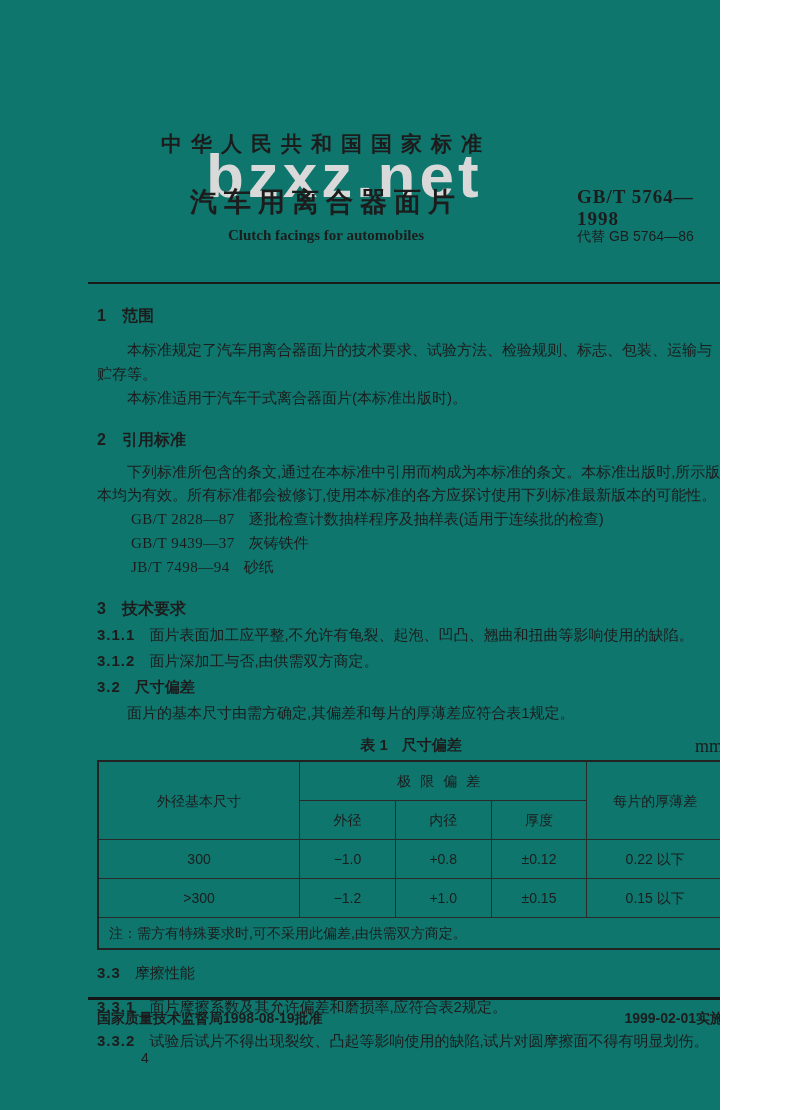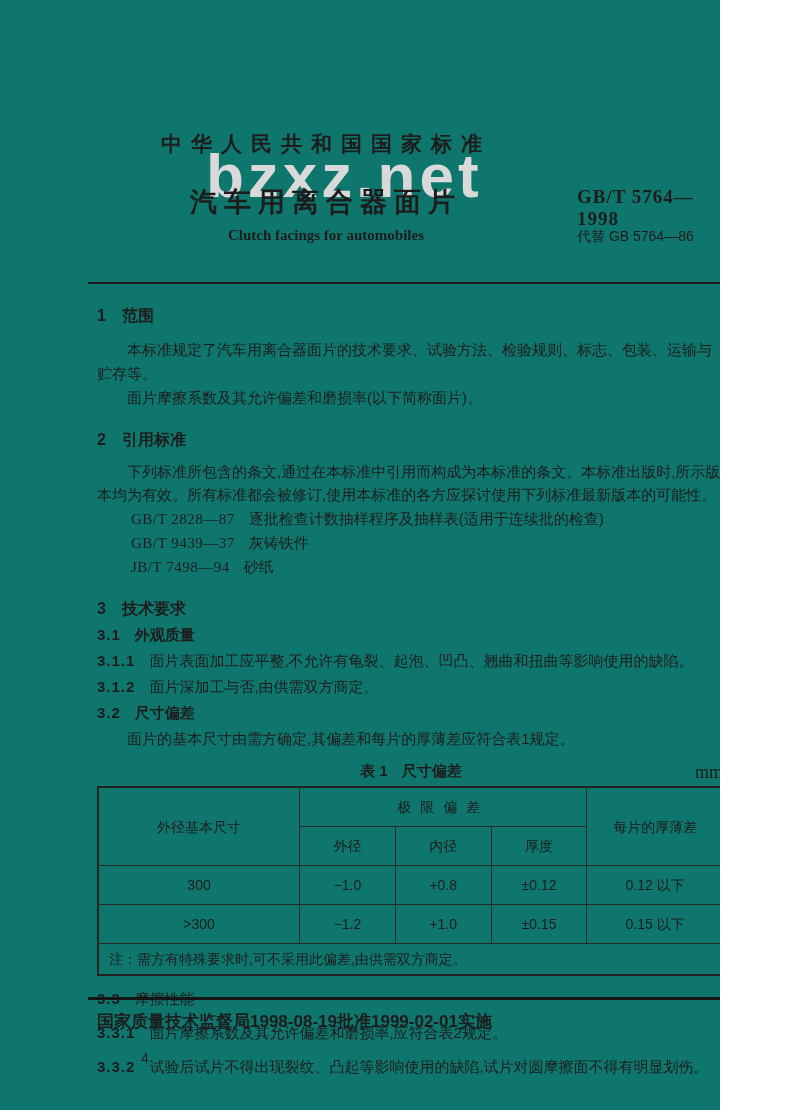--- a/index.html
+++ b/index.html
@@ -55,22 +55,22 @@
   table.t1 th, table.t1 td {
     border:1px solid #2a2a2a; text-align:center; vertical-align:middle;
     padding:7px 4px; font-weight:normal; height:21px;
   }
   table.t1 .ls { letter-spacing:9px; }
   table.t1 .note-cell { text-align:left; padding:3px 10px; }
   
   .rule-bottom { position:absolute; left:88px; top:997px; width:637px; height:3px;
     background:#151515; z-index:1; }
   .footer-row { position:absolute; left:97px; top:1010px; width:627px; z-index:1;
-    display:flex; justify-content:flex-start; align-items:baseline;
-    font-size:17px; font-weight:bold; }
+    display:flex; justify-content:space-between; align-items:baseline;
+    font-size:14px; font-weight:bold; }
   .page-num { position:absolute; left:141px; top:1050px; font-size:14px; z-index:1; }
 </style>
 </head>
 <body>
 
 <div class="page">
 
   <div class="watermark">bzxz.net</div>
 
   <div class="hdr std-label">中华人民共和国国家标准</div>
@@ -79,41 +79,38 @@
   <div class="hdr std-number">GB/T 5764—1998</div>
   <div class="hdr supersedes">代替 GB 5764—86</div>
   <div class="rule-top"></div>
 
   <div class="doc-body">
 
     <div class="sec-heading mt6">
       <span class="num">1</span><span>范围</span>
     </div>
     <p class="para mt12" style="margin:12px 0 0 0;">本标准规定了汽车用离合器面片的技术要求、试验方法、检验规则、标志、包装、运输与贮存等。</p>
-    <p class="para" style="margin:0;">面片摩擦系数及其允许偏差和磨损率(以下简称面片)。</p>
+    <p class="para" style="margin:0;">本标准适用于汽车干式离合器面片(本标准出版时)。</p>
 
     <div class="sec-heading mt20">
       <span class="num">2</span><span>引用标准</span>
     </div>
     <p class="para-tight" style="margin:10px 0 0 0;">下列标准所包含的条文,通过在本标准中引用而构成为本标准的条文。本标准出版时,所示版本均为有效。所有标准都会被修订,使用本标准的各方应探讨使用下列标准最新版本的可能性。</p>
     <div class="ref-item mt14">
       <span class="ref-code">GB/T 2828—87</span><span>逐批检查计数抽样程序及抽样表(适用于连续批的检查)</span>
     </div>
     <div class="ref-item">
       <span class="ref-code">GB/T 9439—37</span><span>灰铸铁件</span>
     </div>
     <div class="ref-item">
       <span class="ref-code">JB/T 7498—94</span><span>砂纸</span>
     </div>
 
     <div class="sec-heading mt20">
       <span class="num">3</span><span>技术要求</span>
-    </div>
-    <div class="clause mt12">
-      <span class="num">3.1</span><span class="ttl">外观质量</span>
     </div>
     <div class="clause">
       <span class="num">3.1.1</span><span>面片表面加工应平整,不允许有龟裂、起泡、凹凸、翘曲和扭曲等影响使用的缺陷。</span>
     </div>
     <div class="clause">
       <span class="num">3.1.2</span><span>面片深加工与否,由供需双方商定。</span>
     </div>
     <div class="clause">
       <span class="num">3.2</span><span class="ttl">尺寸偏差</span>
     </div>
@@ -142,21 +139,21 @@
         <tr>
           <th>外径</th>
           <th>内径</th>
           <th>厚度</th>
         </tr>
         <tr>
           <td>300</td>
           <td>−1.0</td>
           <td>+0.8</td>
           <td>±0.12</td>
-          <td>0.12 以下</td>
+          <td>0.22 以下</td>
         </tr>
         <tr>
           <td>&gt;300</td>
           <td>−1.2</td>
           <td>+1.0</td>
           <td>±0.15</td>
           <td>0.15 以下</td>
         </tr>
         <tr>
           <td colspan="5" class="note-cell">注：需方有特殊要求时,可不采用此偏差,由供需双方商定。</td>

